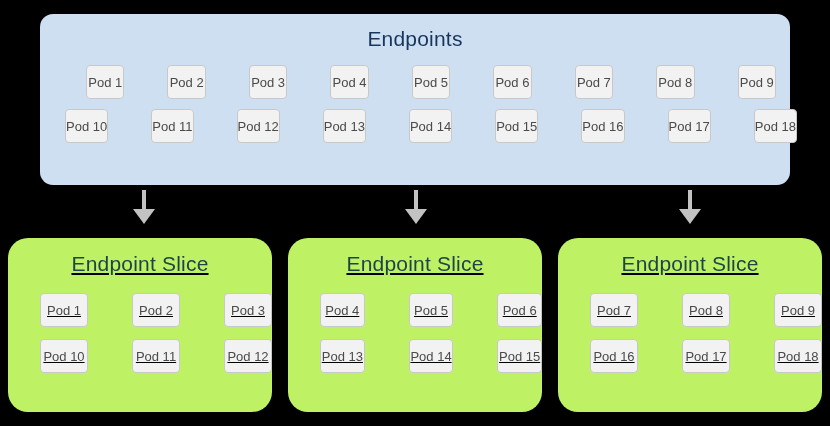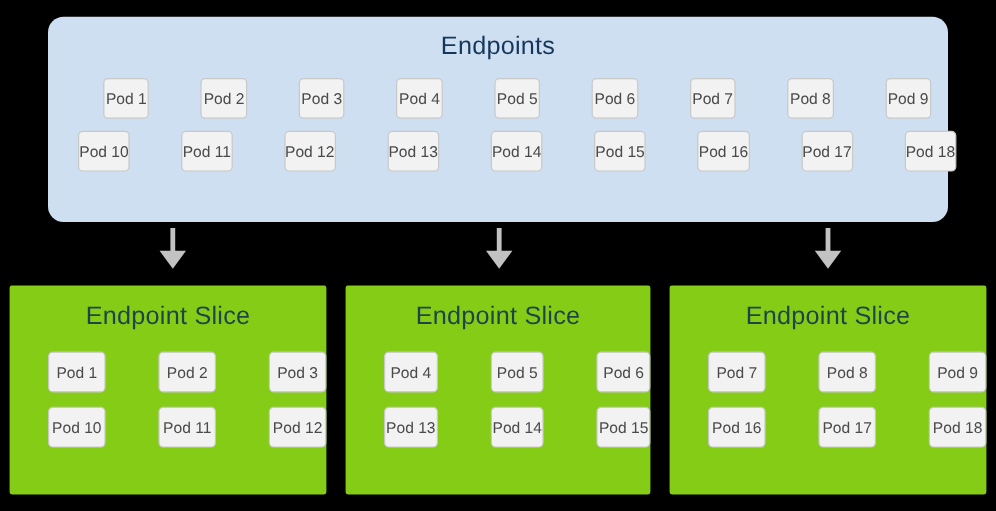--- a/index.html
+++ b/index.html
@@ -95,23 +95,24 @@
   }
   #arrow-1 { left: 133px; }
   #arrow-2 { left: 405px; }
   #arrow-3 { left: 679px; }
 
   
   .slice-panel {
     position: absolute;
     top: 238px;
     height: 174px;
-    background: #84cc16;
-    border-radius: 2px;
+    background: #bef264;
+    border-radius: 20px;
     padding-top: 9px;
+    text-decoration: underline;
   }
   #slice-0 { left: 8px;   width: 264px; }
   #slice-1 { left: 288px; width: 254px; }
   #slice-2 { left: 558px; width: 264px; }
 
   .slice-title {
     text-align: center;
     font-size: 21px;
     color: #1e4449;
     line-height: 34px;

